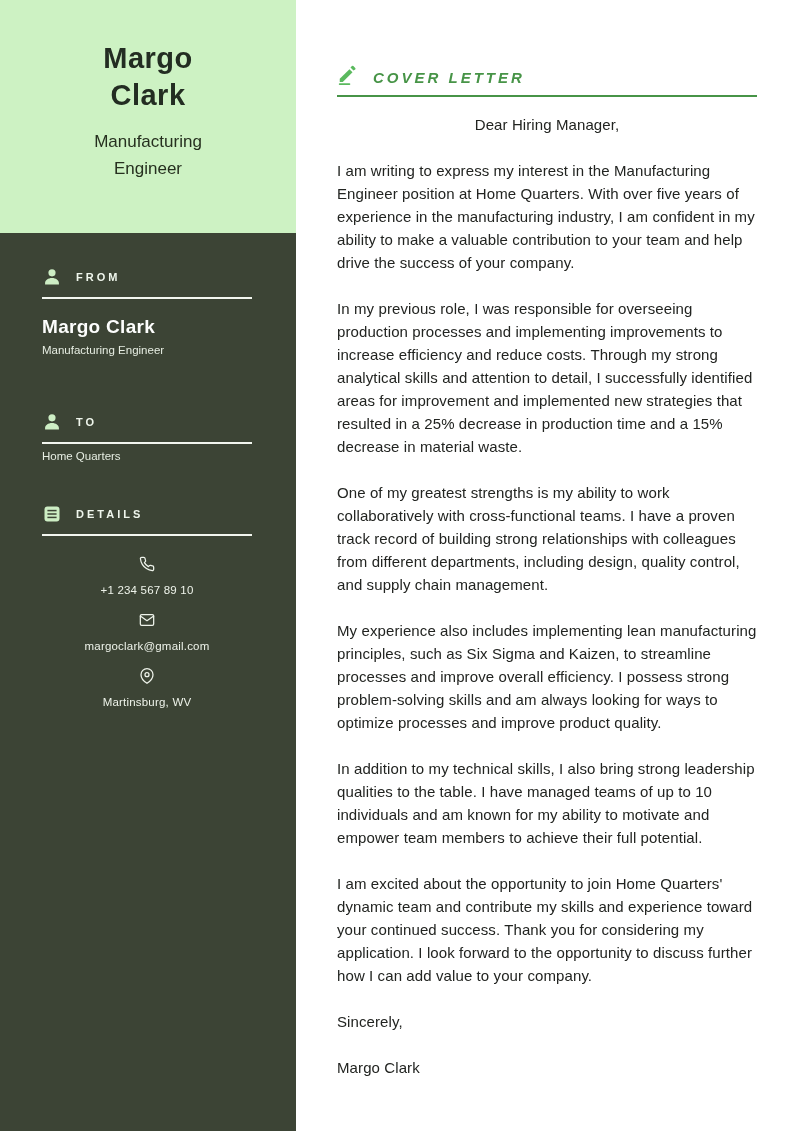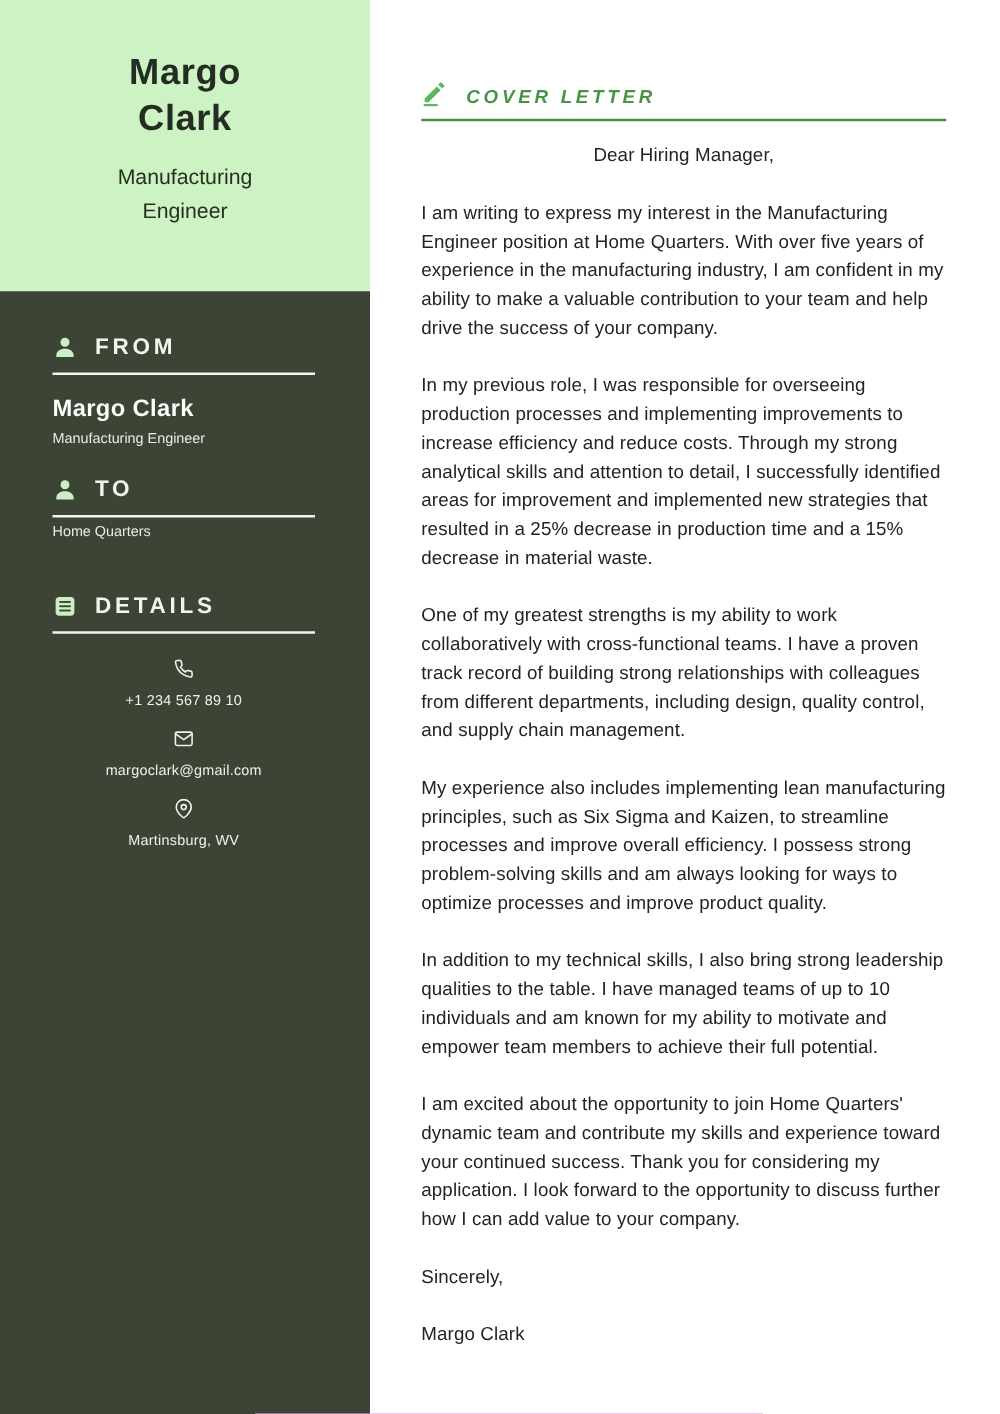--- a/index.html
+++ b/index.html
@@ -8,24 +8,24 @@
   .page { position:relative; width:800px; height:1131px; background:#d946ef; overflow:hidden; }
 
   
   .sidebar { position:absolute; left:0; top:0; width:296px; height:1131px; background:#3c4435; }
   .profile-card { width:296px; height:233px; background:#cdf2c3; text-align:center; padding-top:40px; }
   .profile-name { font-size:29px; line-height:37px; font-weight:700; color:#232d22; letter-spacing:.5px; width:170px; margin:0 auto; }
   .profile-title { font-size:17px; line-height:27px; color:#26301f; margin-top:14px; width:160px; margin-left:auto; margin-right:auto; }
 
   .side-section { padding:0 44px 0 42px; }
   .side-header { display:flex; align-items:center; gap:14px; }
-  .side-header .hdr-label { font-size:18px; font-weight:700; letter-spacing:3px; color:#eff6ec; }
+  .side-header .hdr-label { font-size:11px; font-weight:700; letter-spacing:3px; color:#eff6ec; }
   .side-rule { height:2px; background:#f2f6ef; margin-top:10px; }
   .mt-from { margin-top:34px; }
-  .mt-to { margin-top:24px; }
+  .mt-to { margin-top:56px; }
   .mt-details { margin-top:42px; }
   .side-name { font-size:19px; font-weight:700; color:#fdfefd; margin-top:17px; letter-spacing:.3px; }
   .side-sub { font-size:11.5px; color:#e6ede2; margin-top:6px; }
 
   .detail-row { display:flex; align-items:center; gap:12px; margin-top:16px;flex-direction:column; }
   .detail-row .txt { font-size:11.5px; color:#eef3ea; letter-spacing:.2px; }
   .icon { flex:0 0 auto; display:inline-flex; }
 
   
   .main { position:absolute; left:296px; top:0; width:504px; height:1131px; background:#ffffff; padding:64px 43px 0 41px; }

